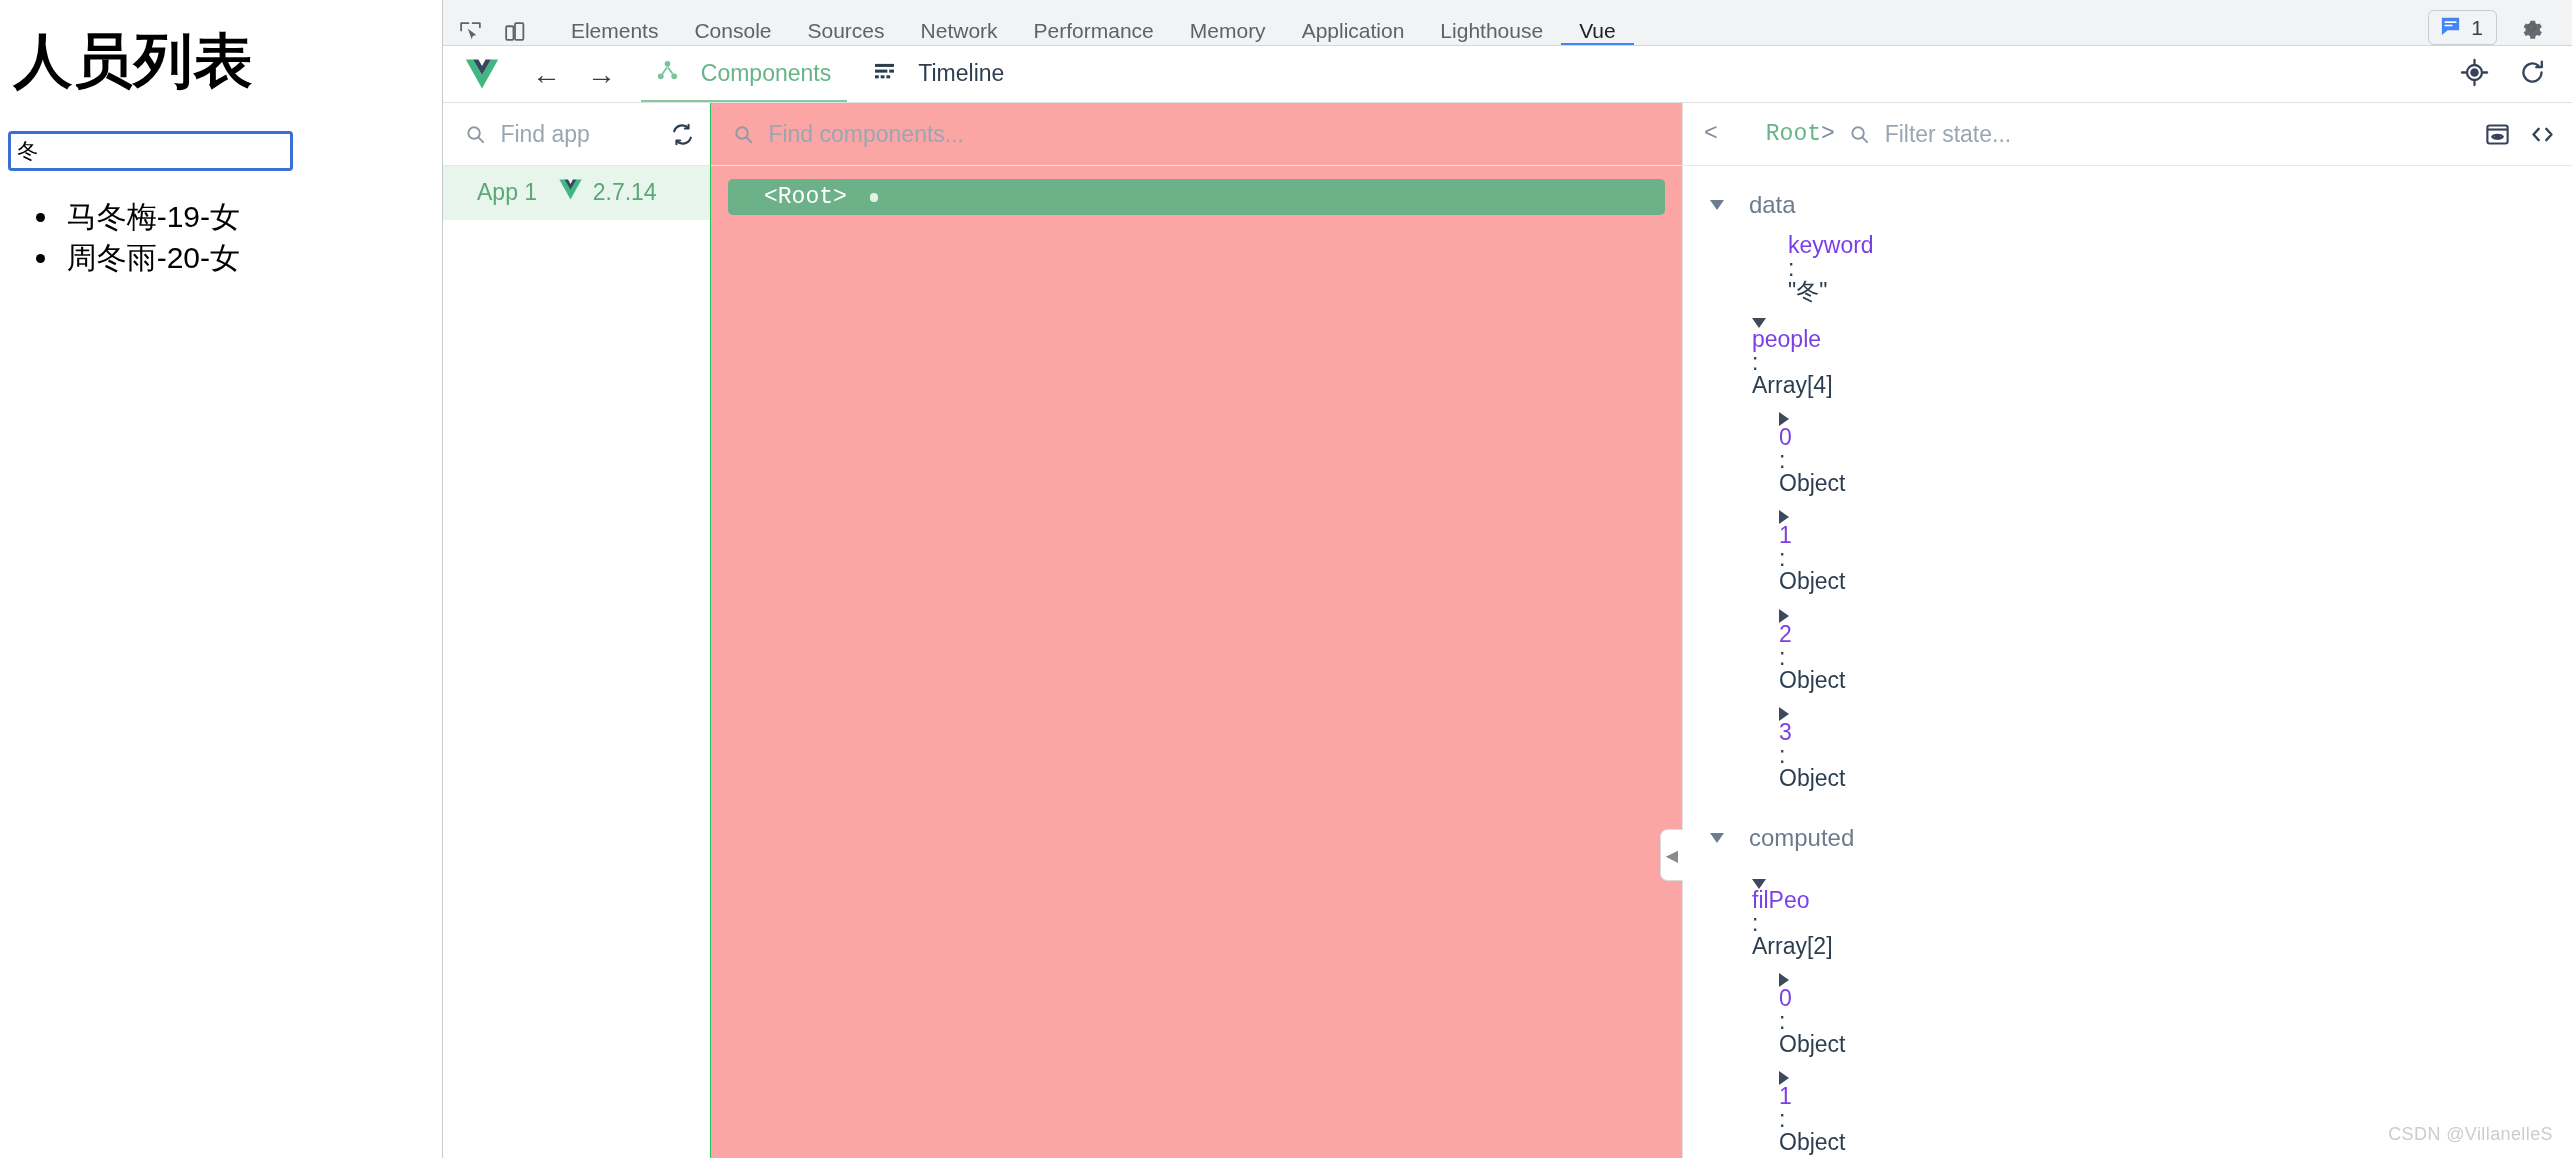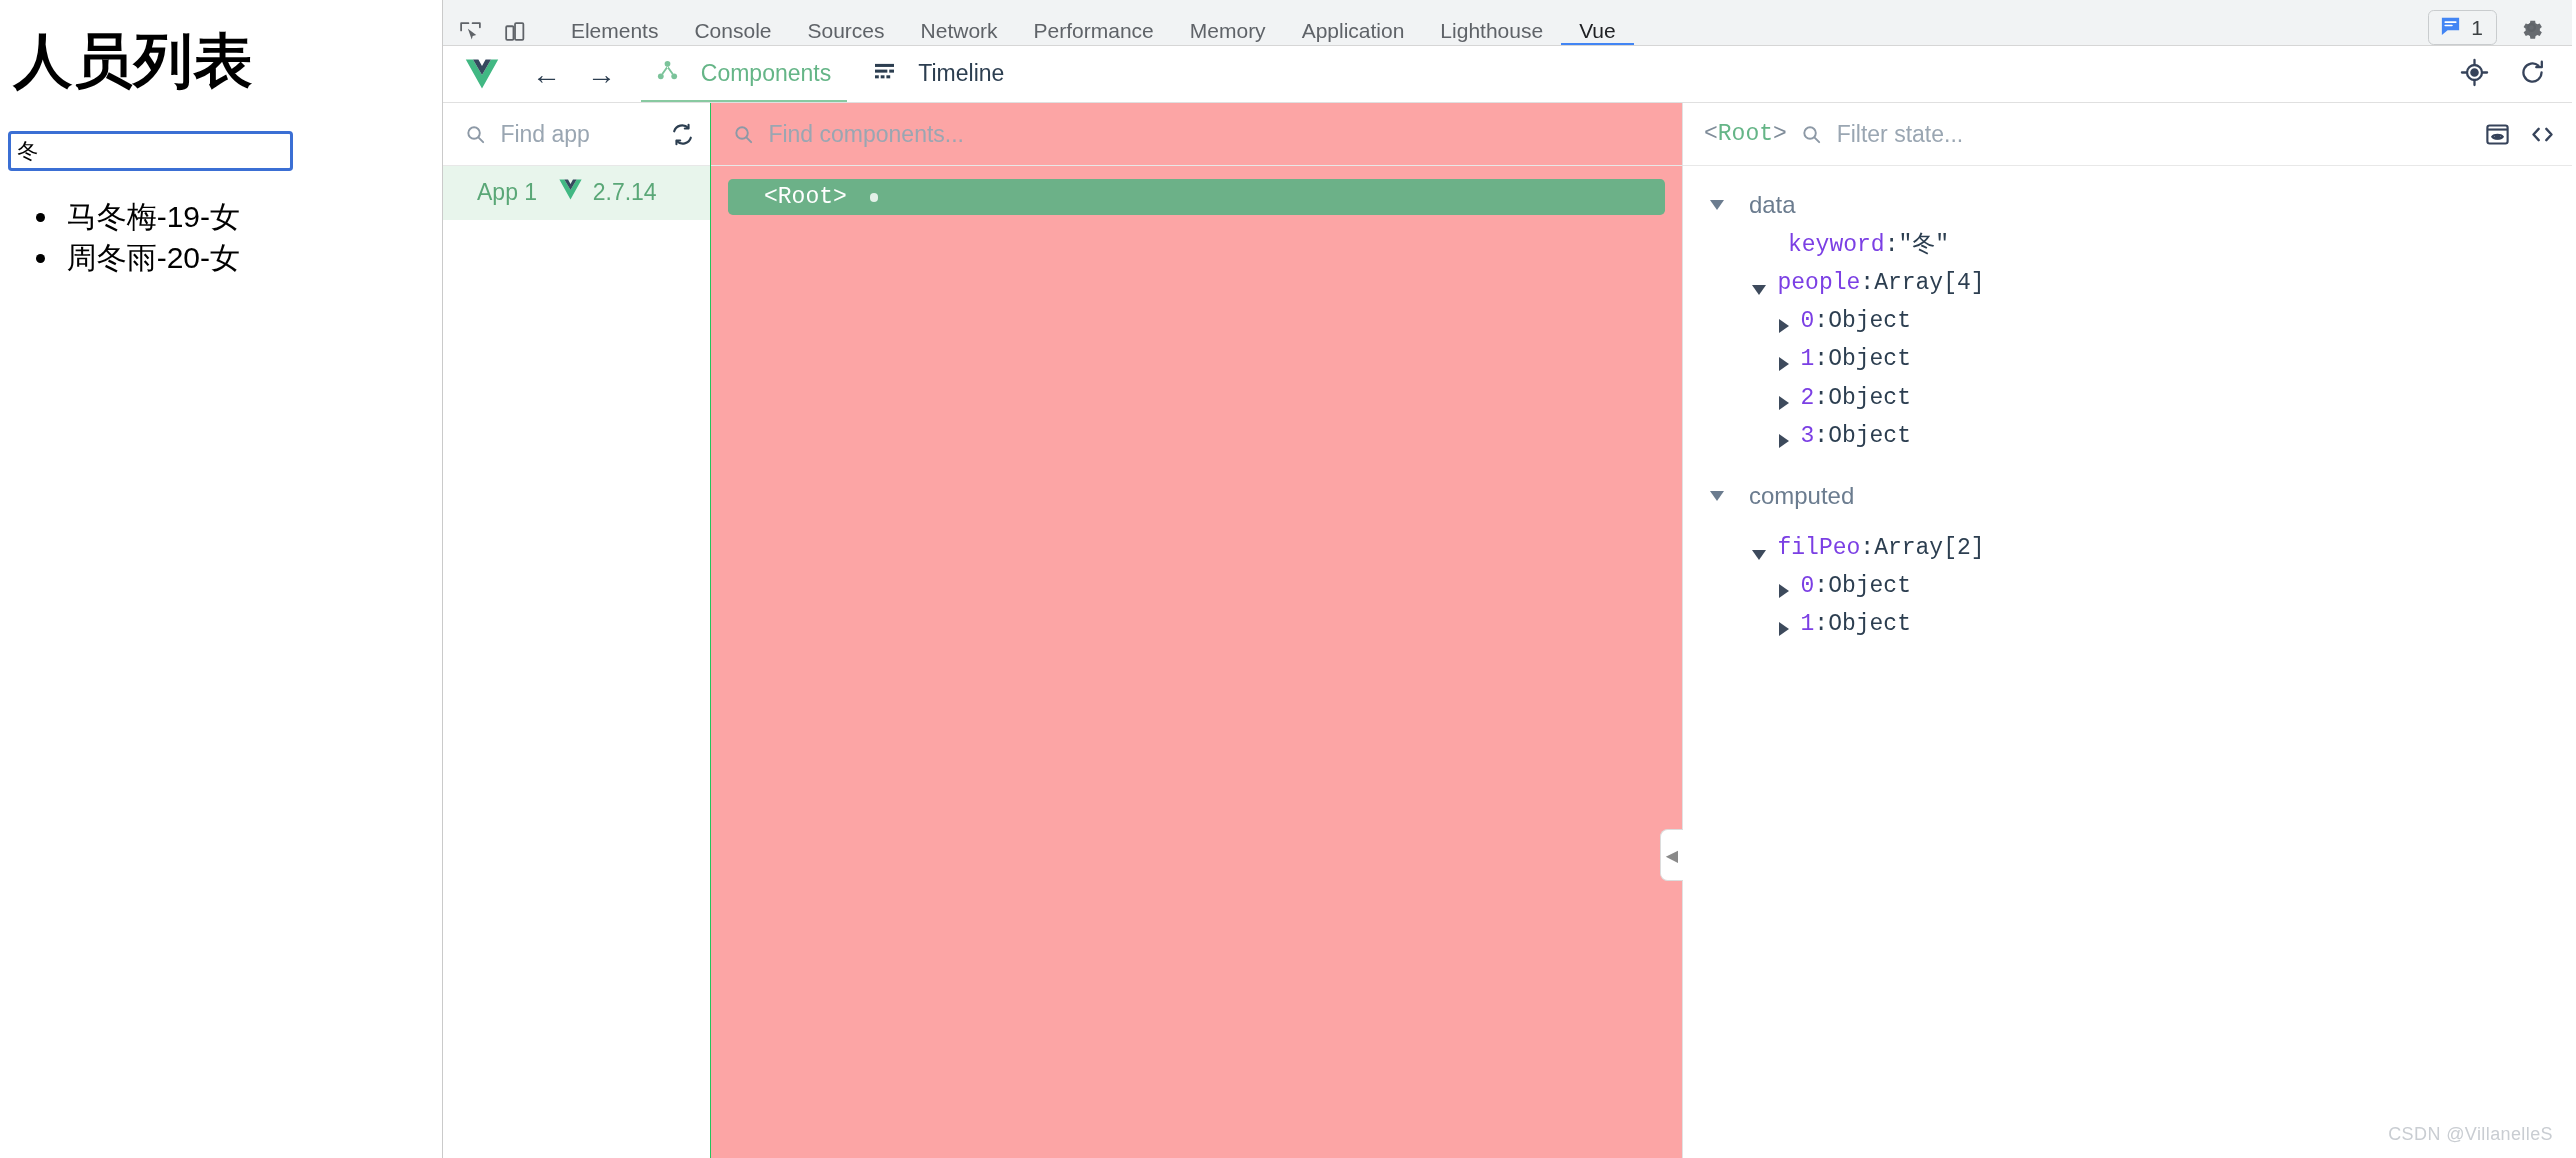--- a/index.html
+++ b/index.html
@@ -174,21 +174,21 @@
   .sb-icon { flex: none; display: flex; align-items: center; color: #8d99a6; }
   .sb-action { flex: none; display: flex; align-items: center; color: #2c3e50; padding-left: 3.8px; }
 
   .root-label {
     font-size: 23px;
     color: #7f8c99;
     flex: none;
     font-family: "Liberation Mono", monospace;
     white-space: nowrap;
   }
-  .root-label .nm { color: #65b587; }
+  .root-label .nm { color: #65b587; margin-left: 48px; }
 
   .app-row {
     display: flex; align-items: center; gap: 21px;
     padding: 13.4px 19px 13.4px 34px;
     background: #e8f5ec;
     font-size: 23px;
     color: #5aa777;
   }
   .app-row .ver { display: flex; align-items: center; gap: 9.6px; }
 
@@ -222,27 +222,28 @@
 
   
   .state-area { flex: 1; padding: 17px 0 0 0; overflow: hidden; }
   .state-group-title {
     display: flex; align-items: center; gap: 13.4px;
     font-size: 24px;
     color: #6b7c8f;
     padding: 7.6px 0 7.6px 27px;
   }
   .state-row {
-    display: flex; align-items: flex-end;
-    font-family: Liberation Mono, monospace;
+    display: flex; align-items: flex-start;
+    font-family: Liberation Sans, sans-serif;
     font-size: 23px;
     color: #2c3e50;
     line-height: 1.0;
     padding: 7.6px 0;
     white-space: nowrap;
+    flex-direction: column;
   }
   .k-purple { color: #7b3fe4; }
   .v-plain { color: #2c3e50; }
   .tri {
     width: 0; height: 0; flex: none;
     margin-right: 11.5px;
   }
   .tri-down {
     border-left: 7.6px solid transparent;
     border-right: 7.6px solid transparent;

